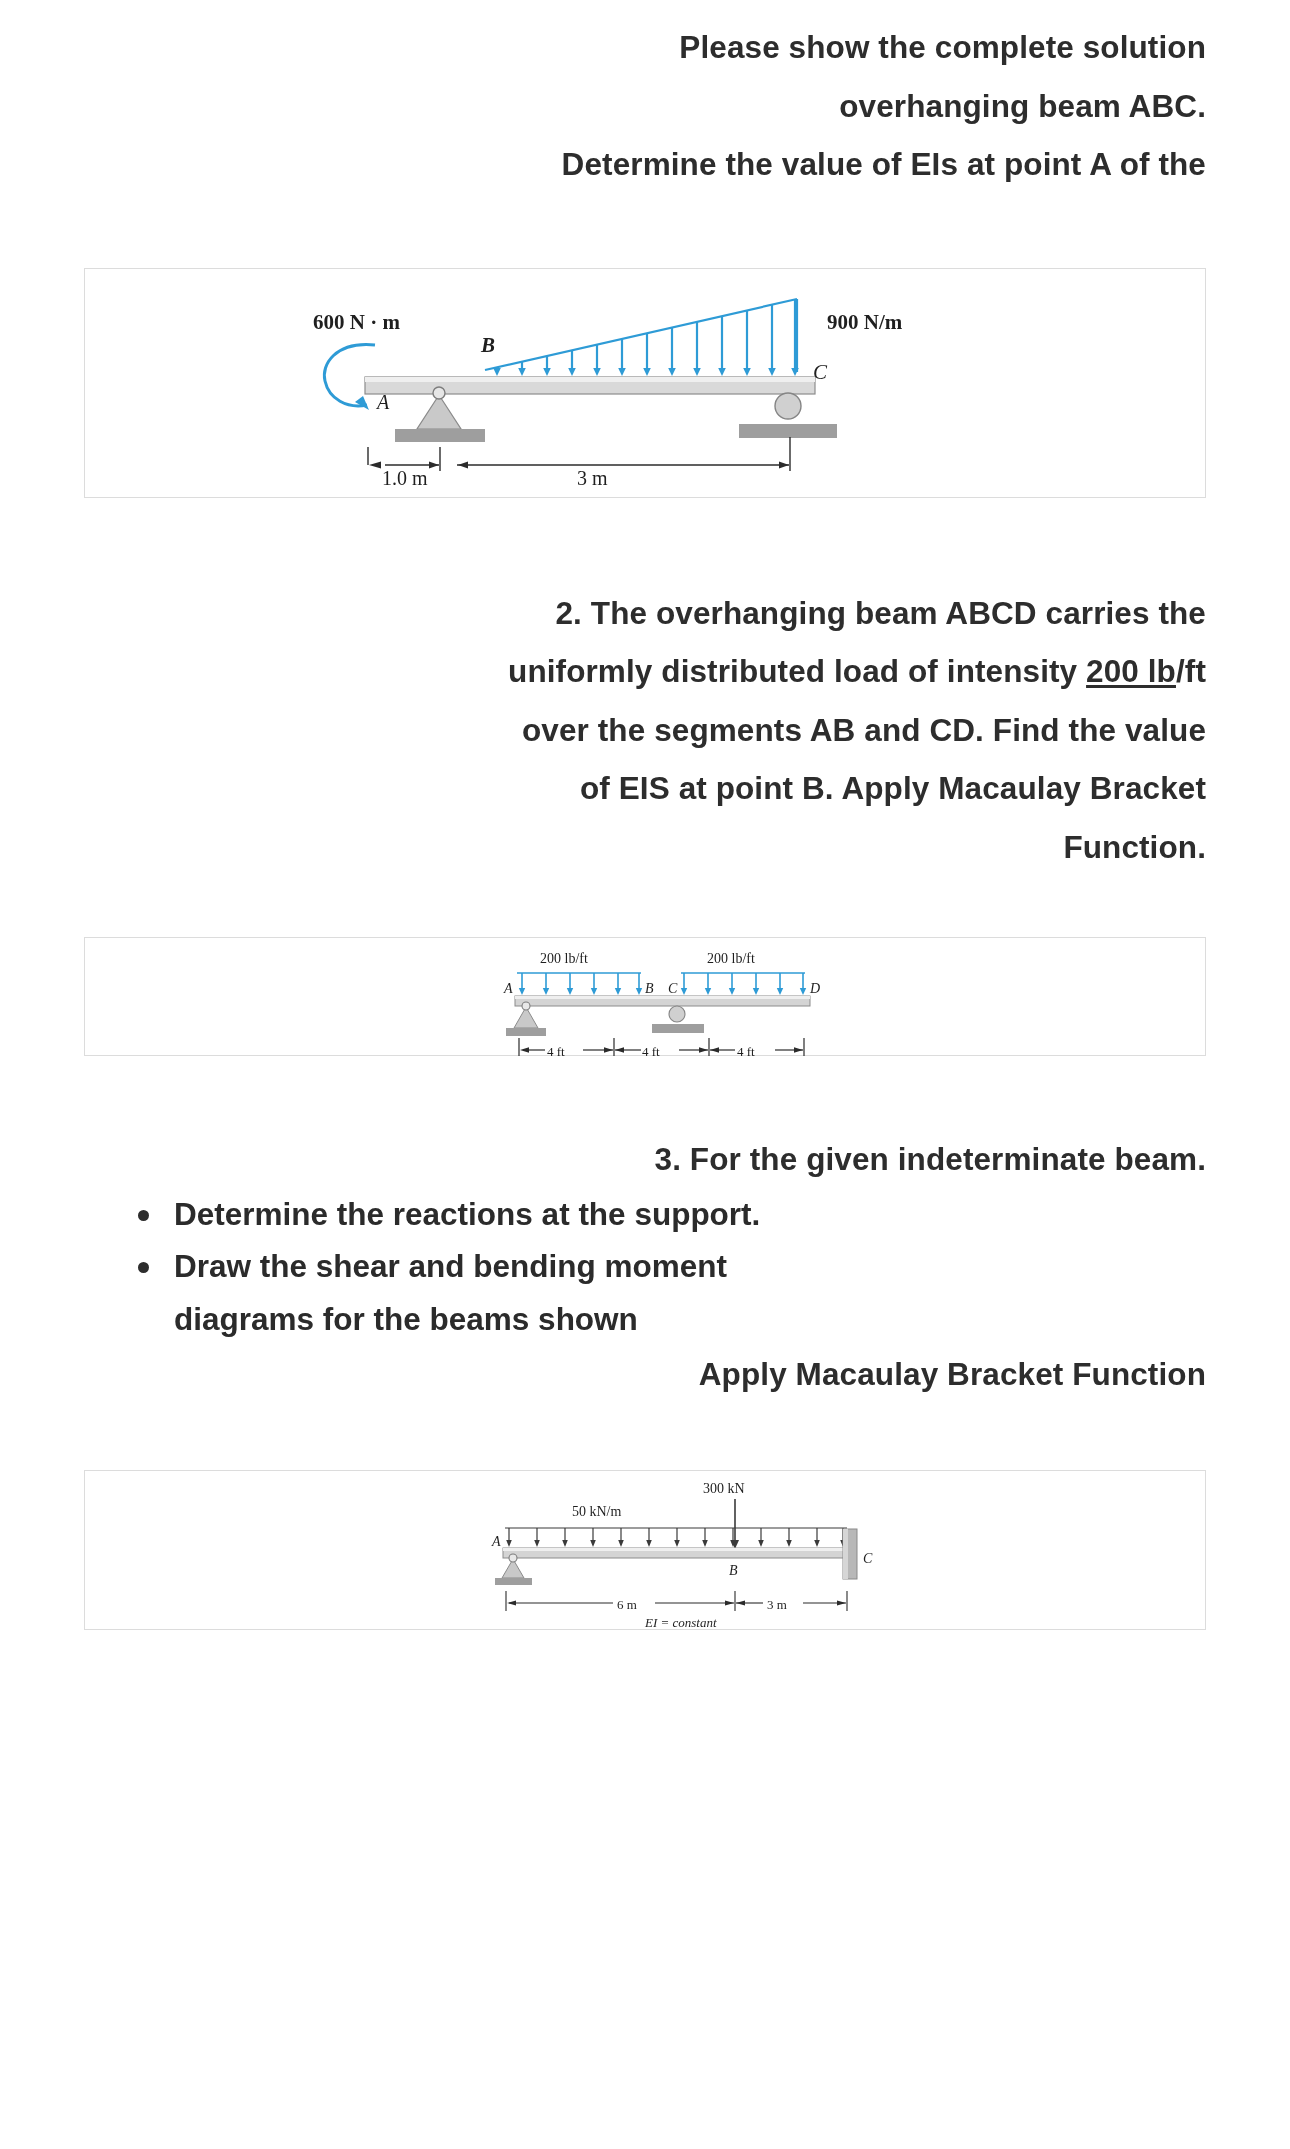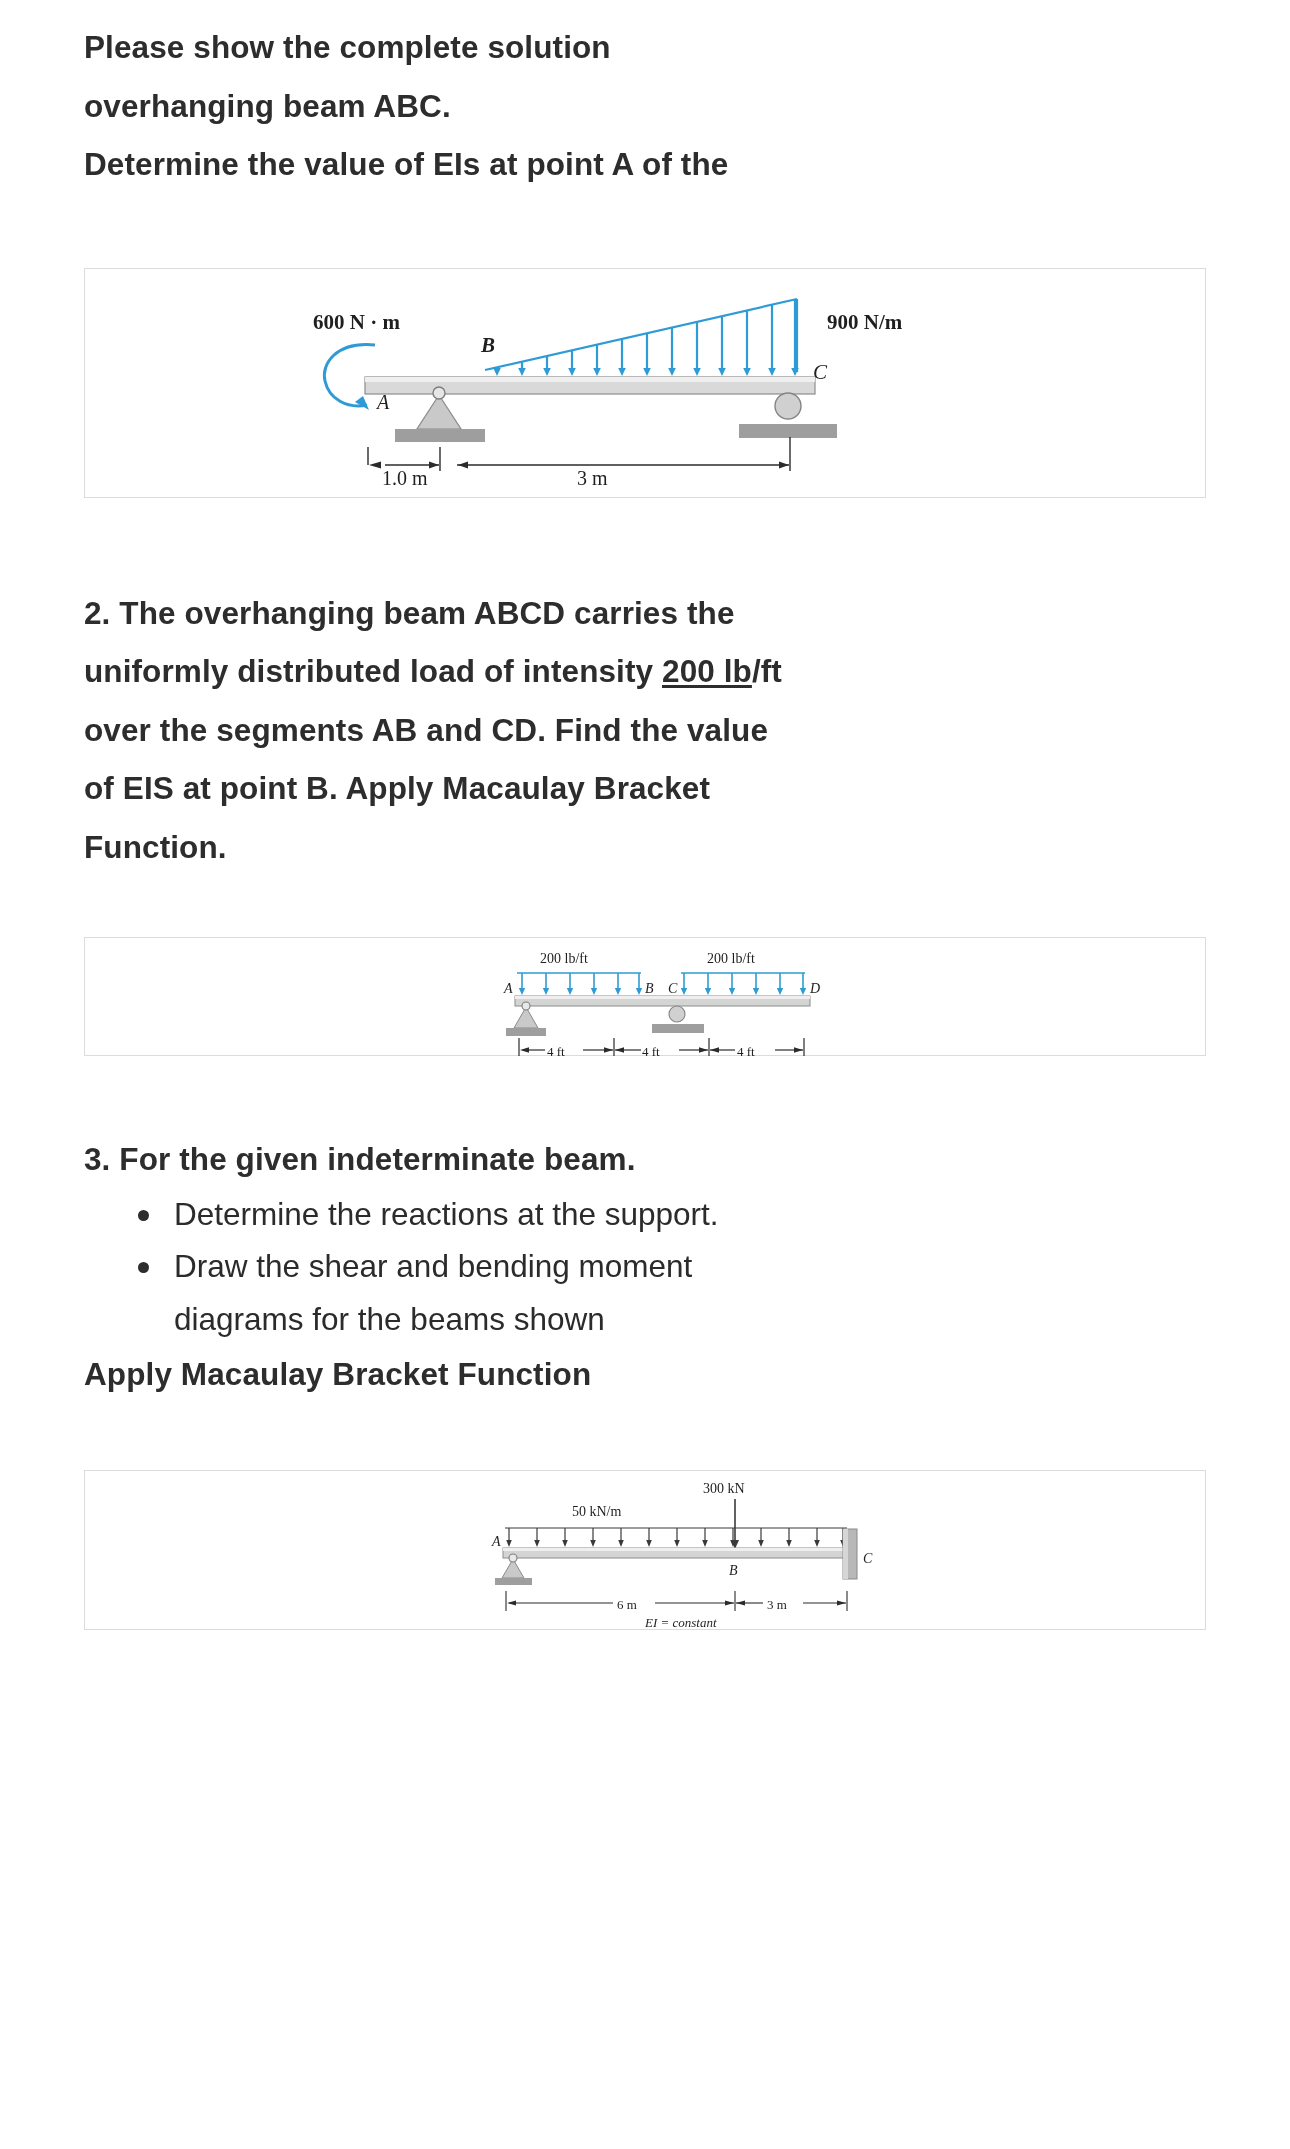--- a/index.html
+++ b/index.html
@@ -19,20 +19,21 @@
     padding: 0 84px;
     box-sizing: border-box;
     width: 1290px;
   }
   .qtext {
     font-size: 31.5px;
     line-height: 1.86;
     font-weight: 700;
     color: #2d2d2d;
     letter-spacing: 0.1px;
+    text-align: right;
   }
   .qtext .u { text-decoration: underline; text-underline-offset: 3px; }
   .gap-1 { height: 74px; }
   .gap-2 { height: 86px; }
   .gap-3 { height: 60px; }
   .gap-4 { height: 74px; }
   .gap-5 { height: 66px; }
 
   .figbox {
     border: 1px solid #dcdcdc;
@@ -48,21 +49,21 @@
 
   .bullets {
     margin: 0;
     padding-left: 46px;
     list-style: none;
   }
   .bullets li {
     position: relative;
     font-size: 31.5px;
     line-height: 1.66;
-    font-weight: 400;
+    font-weight: 700;
     padding-left: 44px;
   }
   .bullets li::before {
     content: "";
     position: absolute;
     left: 8px;
     top: 22px;
     width: 11px;
     height: 11px;
     background: #2d2d2d;

